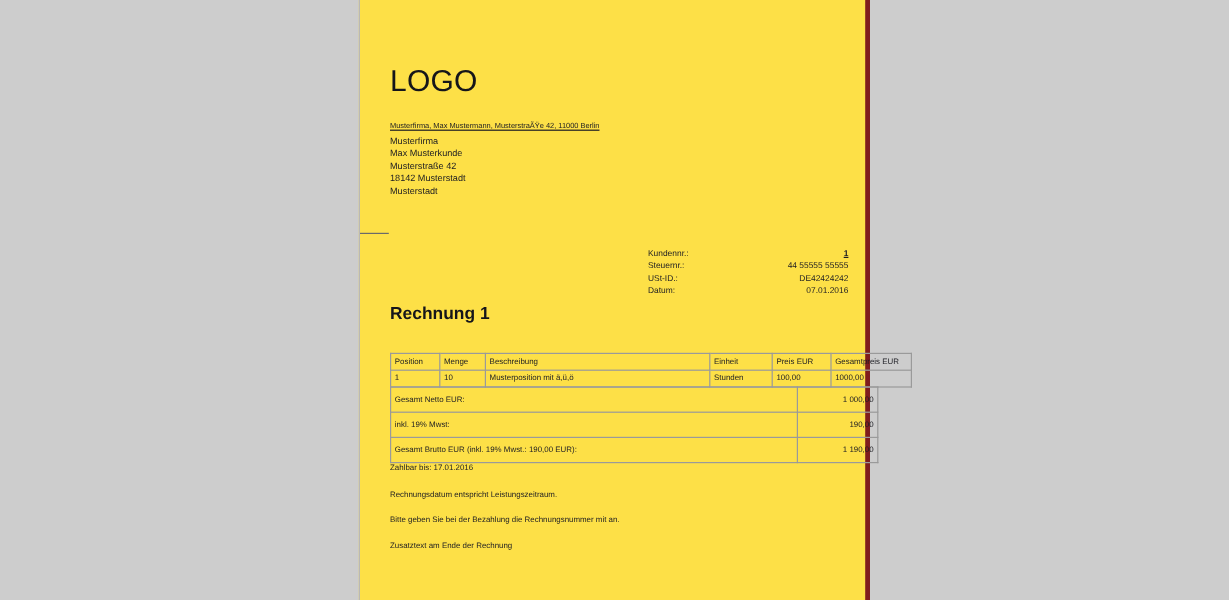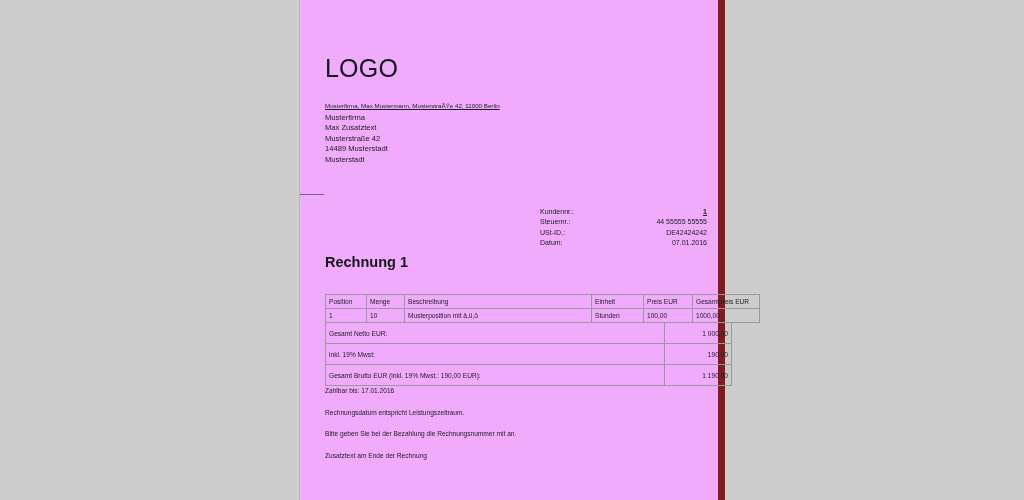--- a/index.html
+++ b/index.html
@@ -18,23 +18,23 @@
     width: 1024px;
     height: 500px;
   }
   
   .page {
     position: absolute;
     left: 299px;
     top: 0;
     width: 426px;
     height: 500px;
-    background: #f0abfc;
+    background: #fde047;
     border-left: 1px solid #b8b8b8;
-    border-right: 7px solid #7f1d1d;
+    border-right: 4px solid #7f1d1d;
     box-sizing: border-box;
     color: #1c1c22;
   }
   
   .fold-mark {
     position: absolute;
     left: 0px;
     top: 194px;
     width: 24px;
     height: 0;
@@ -167,23 +167,23 @@
   <div class="page">
 
     <div class="fold-mark"></div>
 
     <div class="logo">LOGO</div>
 
     <div class="sender-line">Musterfirma, Max Mustermann, MusterstraÃŸe 42, 11000 Berlin</div>
 
     <div class="recipient">
       <div>Musterfirma</div>
-      <div>Max Zusatztext</div>
+      <div>Max Musterkunde</div>
       <div>Musterstraße 42</div>
-      <div>14489 Musterstadt</div>
+      <div>18142 Musterstadt</div>
       <div>Musterstadt</div>
     </div>
 
     <div class="meta">
       <div class="meta-row">
         <span class="meta-label">Kundennr.:</span>
         <span class="meta-value accent">1</span>
       </div>
       <div class="meta-row">
         <span class="meta-label">Steuernr.:</span>

